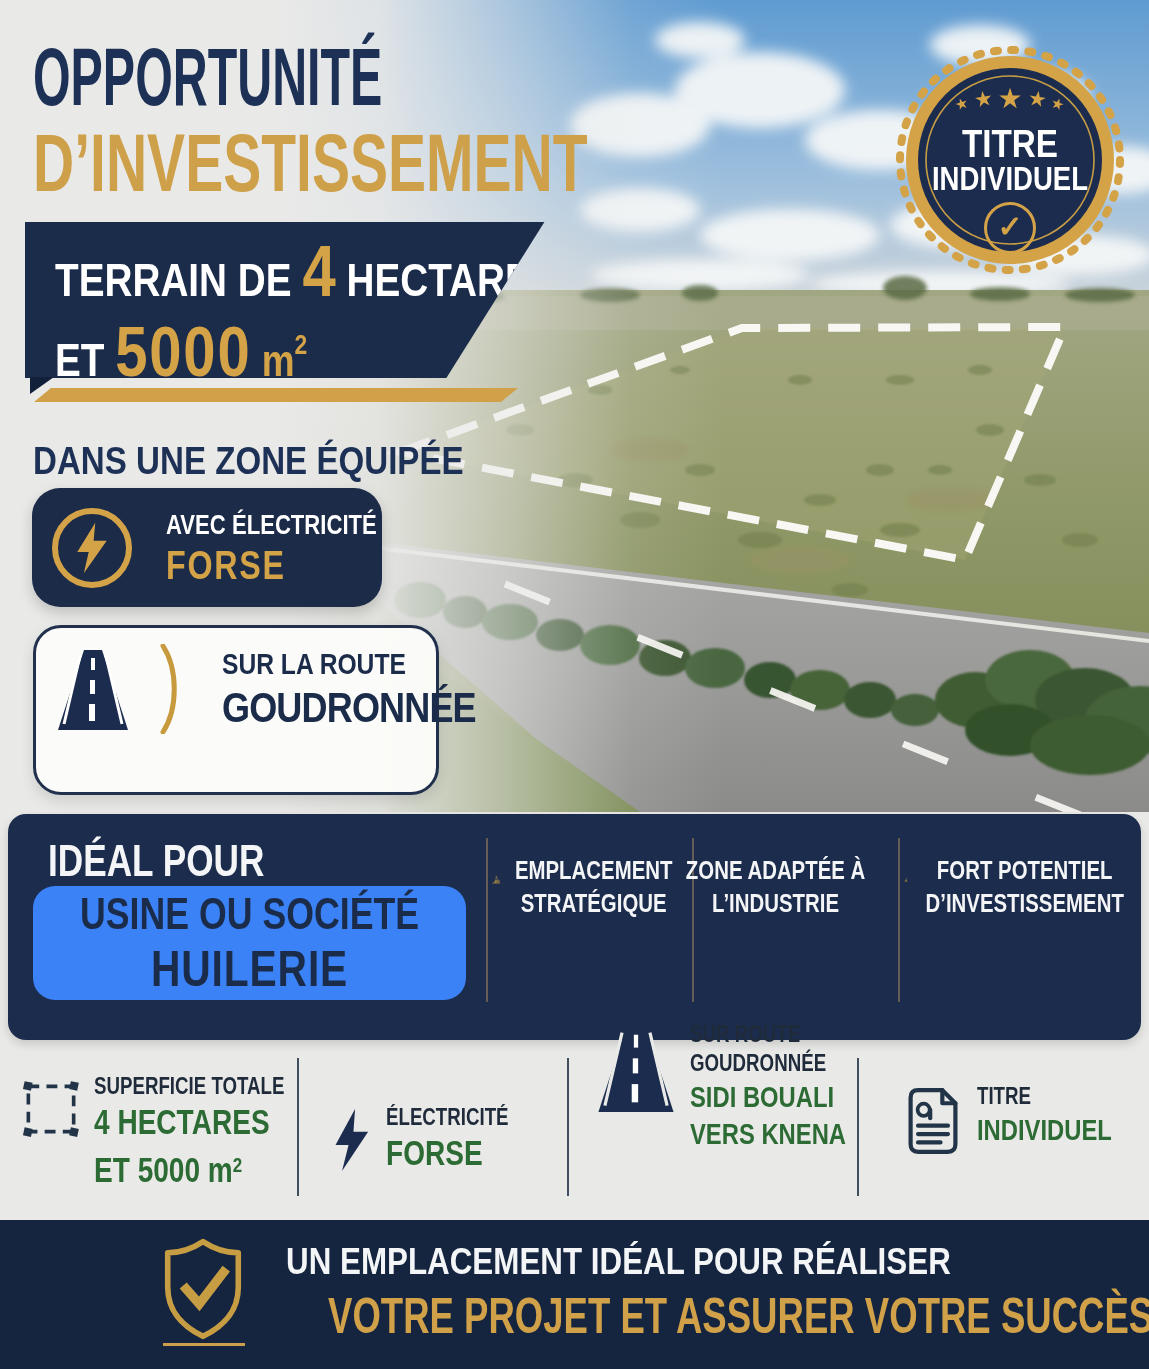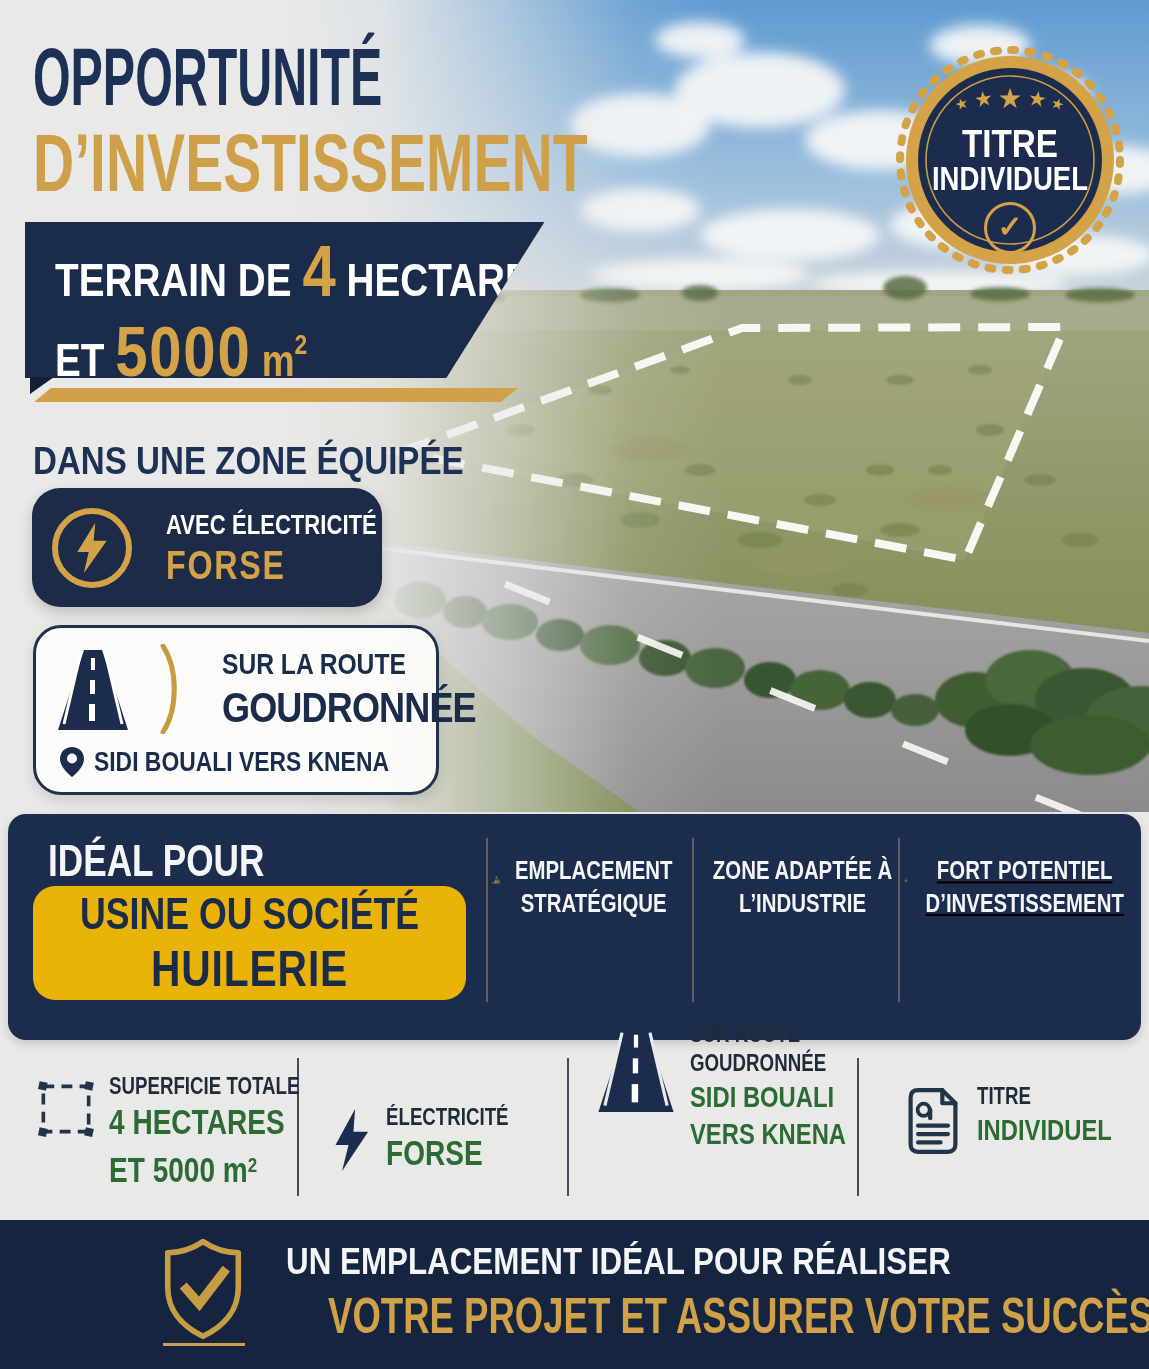--- a/index.html
+++ b/index.html
@@ -78,21 +78,21 @@
   .r2{font-size:41px;font-weight:bold;color:#1b2b4a;line-height:46px;letter-spacing:-1px;}
   .rloc{position:absolute;left:24px;top:118px;display:flex;align-items:center;}
   .rloc-t{margin-left:10px;font-size:26px;font-weight:bold;color:#1b2b4a;
           transform:scale(.88,1.05);transform-origin:left center;white-space:nowrap;}
 
   
   .iband{left:8px;top:814px;width:1133px;height:226px;background:#1c2c4c;border-radius:18px;
          box-shadow:0 4px 10px rgba(0,0,0,.15);}
   .ititle{left:48px;top:836px;font-size:40px;font-weight:bold;color:#f4f5f7;
           transform:scale(.88,1.1);transform-origin:left top;white-space:nowrap;}
-  .goldbox{left:25px;top:886px;width:433px;height:114px;background:#eab308;border-radius:22px;
+  .goldbox{left:25px;top:886px;width:433px;height:114px;background:#3b82f6;border-radius:22px;
            display:flex;flex-direction:column;align-items:center;justify-content:center;}
   .gb-in{transform:scale(.85,1.05);transform-origin:center center;text-align:center;white-space:nowrap;}
   .gb1{font-size:42px;font-weight:bold;color:#1b2b4a;line-height:50px;}
   .gb2{font-size:48px;font-weight:bold;color:#1b2b4a;line-height:54px;letter-spacing:1px;}
   .idiv{width:2px;background:rgba(190,150,100,.45);top:838px;height:164px;}
   .feat{top:830px;display:flex;flex-direction:row;align-items:center;}
   .feat-lbl{margin-top:10px;text-align:center;transform:scale(.85,1.05);transform-origin:center top;
             font-size:24px;font-weight:bold;color:#f4f5f7;line-height:31px;white-space:nowrap;}
 
   
@@ -299,27 +299,20 @@
         <rect x="31" y="56" width="6" height="17" fill="#fff"></rect>
       </svg>
       <svg width="20" height="90" viewBox="0 0 20 90">
         <path d="M4,2 C 19,25 19,65 4,88" stroke="#c79a3e" stroke-width="5" fill="none" stroke-linecap="round"></path>
       </svg>
       <div class="rtext">
         <div class="r1">SUR LA ROUTE</div>
         <div class="r2">GOUDRONNÉE</div>
       </div>
     </div>
-    <div class="rloc">
-      <svg width="24" height="32" viewBox="0 0 24 32">
-        <path d="M12,1 C5,1 0,6.5 0,13 C0,22 12,31 12,31 C12,31 24,22 24,13 C24,6.5 19,1 12,1 Z" fill="#1c2c4e"></path>
-        <circle cx="12" cy="12.5" r="5" fill="#fbfbf9"></circle>
-      </svg>
-      <div class="rloc-t">SIDI BOUALI VERS KNENA</div>
-    </div>
   </div>
 
   <div class="abs iband"></div>
   <div class="abs ititle">IDÉAL POUR</div>
   <div class="abs goldbox" style="left:33px;">
     <div class="gb-in">
       <div class="gb1">USINE OU SOCIÉTÉ</div>
       <div class="gb2">HUILERIE</div>
     </div>
   </div>
@@ -337,21 +330,21 @@
         <rect x="68" y="66" width="8" height="9"></rect>
       <path d="M8,86 L92,86"></path>
       <path d="M8,86 Q16,72 32,82"></path>
     </svg>
     <div class="feat-lbl">
       <div>EMPLACEMENT</div>
       <div>STRATÉGIQUE</div>
     </div>
   </div>
 
-  <div class="abs feat" style="left:697px;width:194px;">
+  <div class="abs feat" style="left:670px;width:194px;">
     <svg width="100" height="100" viewBox="0 0 100 100">
       <g stroke="#d4a348" fill="none">
         <g stroke-width="9" stroke-linecap="round">
           <path d="M38,8 L38,14"></path>
             <path d="M38,70 L38,76"></path>
             <path d="M8,42 L14,42"></path>
             <path d="M62,42 L68,42"></path>
           <path d="M17,21 L21,25"></path>
             <path d="M55,59 L59,63"></path>
             <path d="M59,21 L55,25"></path>
@@ -373,42 +366,42 @@
           <rect x="69" y="77" width="7" height="8"></rect>
           <rect x="80" y="77" width="4" height="8"></rect>
       </g>
     </svg>
     <div class="feat-lbl">
       <div>ZONE ADAPTÉE À</div>
       <div>L’INDUSTRIE</div>
     </div>
   </div>
 
-  <div class="abs feat" style="left:904px;width:237px;text-decoration:underline;">
+  <div class="abs feat" style="left:904px;width:237px;">
     <svg width="100" height="100" viewBox="0 0 100 100">
       <g fill="#c79a3e">
         <rect x="30" y="62" width="14" height="26"></rect>
           <rect x="50" y="50" width="14" height="38"></rect>
           <rect x="70" y="36" width="14" height="52"></rect>
         <polygon points="70,2 92,10 76,26"></polygon>
       </g>
       <path d="M12,72 Q38,34 74,15" stroke="#c79a3e" stroke-width="6" fill="none"></path>
       <path d="M12,92 L90,92" stroke="#c79a3e" stroke-width="6" stroke-linecap="round"></path>
     </svg>
     <div class="feat-lbl">
       <div>FORT POTENTIEL</div>
       <div>D’INVESTISSEMENT</div>
     </div>
   </div>
 
   <div class="abs sdiv" style="left:297px;"></div>
   <div class="abs sdiv" style="left:567px;"></div>
   <div class="abs sdiv" style="left:857px;"></div>
 
-  <div class="abs spec" style="left:37px;top:1072px;justify-content:center;">
+  <div class="abs spec" style="left:22px;top:1072px;justify-content:center;">
     <svg width="58" height="58" viewBox="0 0 64 64" style="margin-top:8px;">
       <rect x="7" y="7" width="50" height="50" fill="none" stroke="#223447" stroke-width="4" stroke-dasharray="12 8"></rect>
       <rect x="2" y="2" width="9" height="9" fill="#223447" transform="rotate(12 6 6)"></rect>
       <rect x="53" y="2" width="9" height="9" fill="#223447" transform="rotate(12 57 6)"></rect>
       <rect x="2" y="53" width="9" height="9" fill="#223447" transform="rotate(12 6 57)"></rect>
       <rect x="53" y="53" width="9" height="9" fill="#223447" transform="rotate(12 57 57)"></rect>
     </svg>
     <div class="txt" style="margin-left:14px;">
       <div class="s-title">SUPERFICIE TOTALE</div>
       <div class="s-green"><span>4 HECTARES</span></div>

